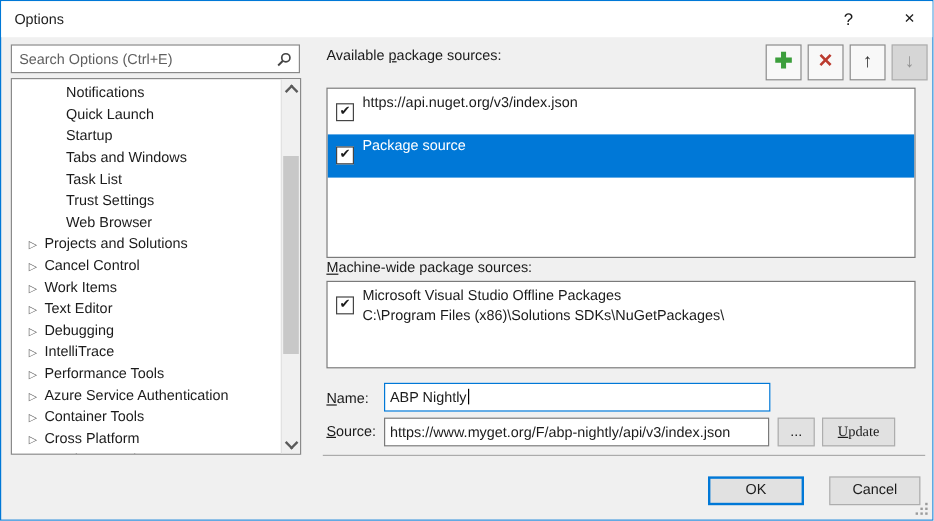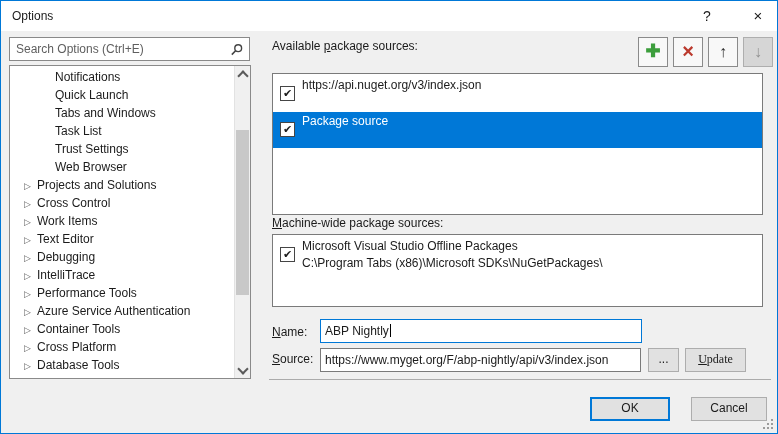--- a/index.html
+++ b/index.html
@@ -91,26 +91,27 @@
     <svg class="search-icon" viewBox="0 0 14 14">
       <circle cx="8.2" cy="5.2" r="3.4" fill="none" stroke="#444" stroke-width="1.4"></circle>
       <line x1="5.6" y1="7.8" x2="1.8" y2="11.6" stroke="#444" stroke-width="1.6"></line>
     </svg>
   </div>
 
   <div class="abs tree">
     <div class="tree-inner">
         <div class="tree-item"><span>Notifications</span></div>
         <div class="tree-item"><span>Quick Launch</span></div>
+        <div class="tree-item"><span>Startup</span></div>
         <div class="tree-item"><span>Tabs and Windows</span></div>
         <div class="tree-item"><span>Task List</span></div>
         <div class="tree-item"><span>Trust Settings</span></div>
         <div class="tree-item"><span>Web Browser</span></div>
         <div class="tree-item parent"><span class="tri">▷</span><span>Projects and Solutions</span></div>
-        <div class="tree-item parent"><span class="tri">▷</span><span>Cross Control</span></div>
+        <div class="tree-item parent"><span class="tri">▷</span><span>Cancel Control</span></div>
         <div class="tree-item parent"><span class="tri">▷</span><span>Work Items</span></div>
         <div class="tree-item parent"><span class="tri">▷</span><span>Text Editor</span></div>
         <div class="tree-item parent"><span class="tri">▷</span><span>Debugging</span></div>
         <div class="tree-item parent"><span class="tri">▷</span><span>IntelliTrace</span></div>
         <div class="tree-item parent"><span class="tri">▷</span><span>Performance Tools</span></div>
         <div class="tree-item parent"><span class="tri">▷</span><span>Azure Service Authentication</span></div>
         <div class="tree-item parent"><span class="tri">▷</span><span>Container Tools</span></div>
         <div class="tree-item parent"><span class="tri">▷</span><span>Cross Platform</span></div>
         <div class="tree-item parent"><span class="tri">▷</span><span>Database Tools</span></div>
       </div>
@@ -142,21 +143,21 @@
         <div class="t1">Package source</div>
       </div>
     </div>
 
   <div class="abs lbl-machine"><span></span><span class="mn">M</span><span>achine-wide package sources:</span></div>
 
   <div class="abs srclist machine">
       <div class="src-row">
         <span class="cb">✔</span>
         <div class="t1">Microsoft Visual Studio Offline Packages</div>
-        <div class="t2">C:\Program Tabs (x86)\Microsoft SDKs\NuGetPackages\</div>
+        <div class="t2">C:\Program Files (x86)\Solutions SDKs\NuGetPackages\</div>
       </div>
     </div>
 
   <div class="abs lbl-name"><span class="mn">N</span><span>ame:</span></div>
   <div class="abs input name-input"><span>ABP Nightly</span><span class="caret"></span></div>
 
   <div class="abs lbl-source"><span class="mn">S</span><span>ource:</span></div>
   <div class="abs input source-input"><span>https://www.myget.org/F/abp-nightly/api/v3/index.json</span></div>
   <div class="abs btn btn-browse">...</div>
   <div class="abs btn btn-update"><span class="mn">U</span><span>pdate</span></div>

